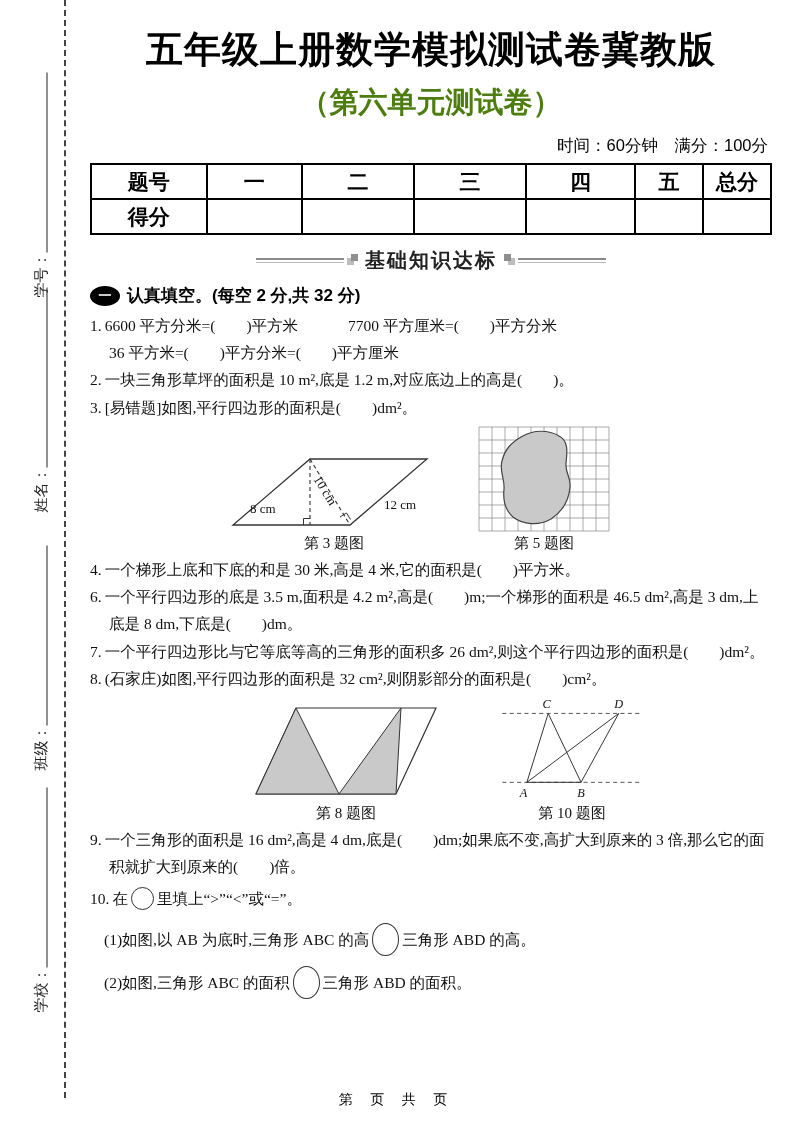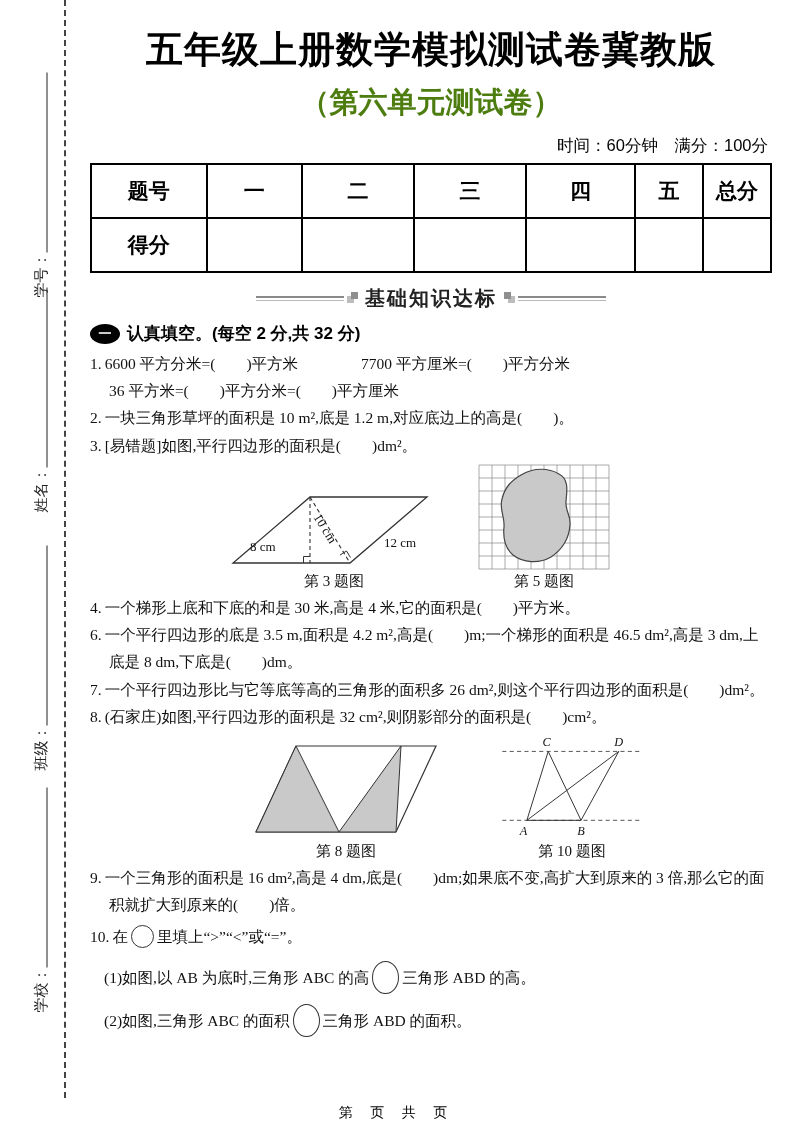--- a/index.html
+++ b/index.html
@@ -18,21 +18,21 @@
 
   .title { margin-top:25px; text-align:center; font-family:"Liberation Sans","DejaVu Sans",sans-serif;
     font-weight:900; font-size:37px; letter-spacing:1px; color:#000; }
   .subtitle { margin-top:8px; text-align:center; font-family:"Liberation Sans","DejaVu Sans",sans-serif;
     font-weight:900; font-size:29px; color:#4d7c0f; }
   .time-line { margin:12px 4px 6px 0; text-align:right; font-family:"Liberation Sans","DejaVu Sans",sans-serif;
     font-size:16.5px; color:#000; }
 
   
   table.score { width:100%; border-collapse:collapse; table-layout:fixed; }
-  table.score td { border:2.2px solid #000; height:54px; text-align:center; vertical-align:middle;
+  table.score td { border:2.2px solid #000; height:35px; text-align:center; vertical-align:middle;
     font-family:"Liberation Sans","DejaVu Sans",sans-serif; font-size:21px; font-weight:700; color:#000; }
 
   
   .banner { margin:12px 0 4px; display:flex; align-items:center; justify-content:center; gap:7px; }
   .banner-title { font-family:"Liberation Sans","DejaVu Sans",sans-serif; font-weight:900;
     font-size:20px; letter-spacing:2px; color:#222; }
   .b-line { width:88px; height:5px; border-top:2px solid #8a8a8a; border-bottom:1px solid #b8b8b8; }
   .b-sq { width:7px; height:7px; background:#8f8f8f; box-shadow:-4px 4px 0 #bdbdbd; margin-bottom:6px; }
   .b-sq.right { box-shadow:4px 4px 0 #bdbdbd; }
 
@@ -41,37 +41,37 @@
   .oval { display:inline-flex; width:30px; height:20px; background:#000; border-radius:50%;
     align-items:center; justify-content:center; color:#fff;
     font-family:"Liberation Sans","DejaVu Sans",sans-serif; font-size:13px; font-weight:700; flex:0 0 auto; }
   .sec-title { font-family:"Liberation Sans","DejaVu Sans",sans-serif; font-weight:800; font-size:17px; color:#000; }
 
   
   .q { font-size:15.5px; line-height:1.72; padding-left:19px; margin-bottom:1px; }
   .q .qnum { margin-left:-19px; padding-right:3px; }
   .q.ten { padding-left:25px; }
   .q.ten .qnum { margin-left:-25px; }
-  .q1row { display:flex; gap:63px; }
+  .q1row { display:flex; gap:50px; }
   .sub { margin:10px 0 10px 14px; font-size:15.5px; line-height:1.7; }
   .circ { display:inline-block; width:23px; height:23px; border:1.5px solid #333; border-radius:50%;
     vertical-align:-6px; margin:0 3px; }
   .circ.big { width:27px; height:33px; vertical-align:-11px; }
 
   
   .figrow { display:flex; align-items:flex-end; margin:4px 0 4px; }
   .figrow.one { padding-left:138px; gap:38px; }
   .figrow.two { padding-left:160px; gap:52px; }
   .fig { text-align:center; }
   .fig-caption { font-size:15px; margin-top:2px; color:#111; }
   svg { display:block; margin:0 auto; }
   .svg-label { font-family:"Liberation Serif","DejaVu Serif",serif; font-size:13px; fill:#111; }
   .pt-label { font-family:"Liberation Serif","DejaVu Serif",serif; font-style:italic; font-size:15px; fill:#111; }
 
-  .footer { position:absolute; left:0; bottom:0; width:100%; text-align:center;
+  .footer { position:absolute; left:0; bottom:13px; width:100%; text-align:center;
     font-size:14px; letter-spacing:7px; color:#000; }
 </style>
 </head>
 <body>
 
 <div class="side-divider"></div>
 
 <div class="side-item" style="left:-75px; top:172px;">
   <span>学号：</span>
     <span class="blank"></span>

